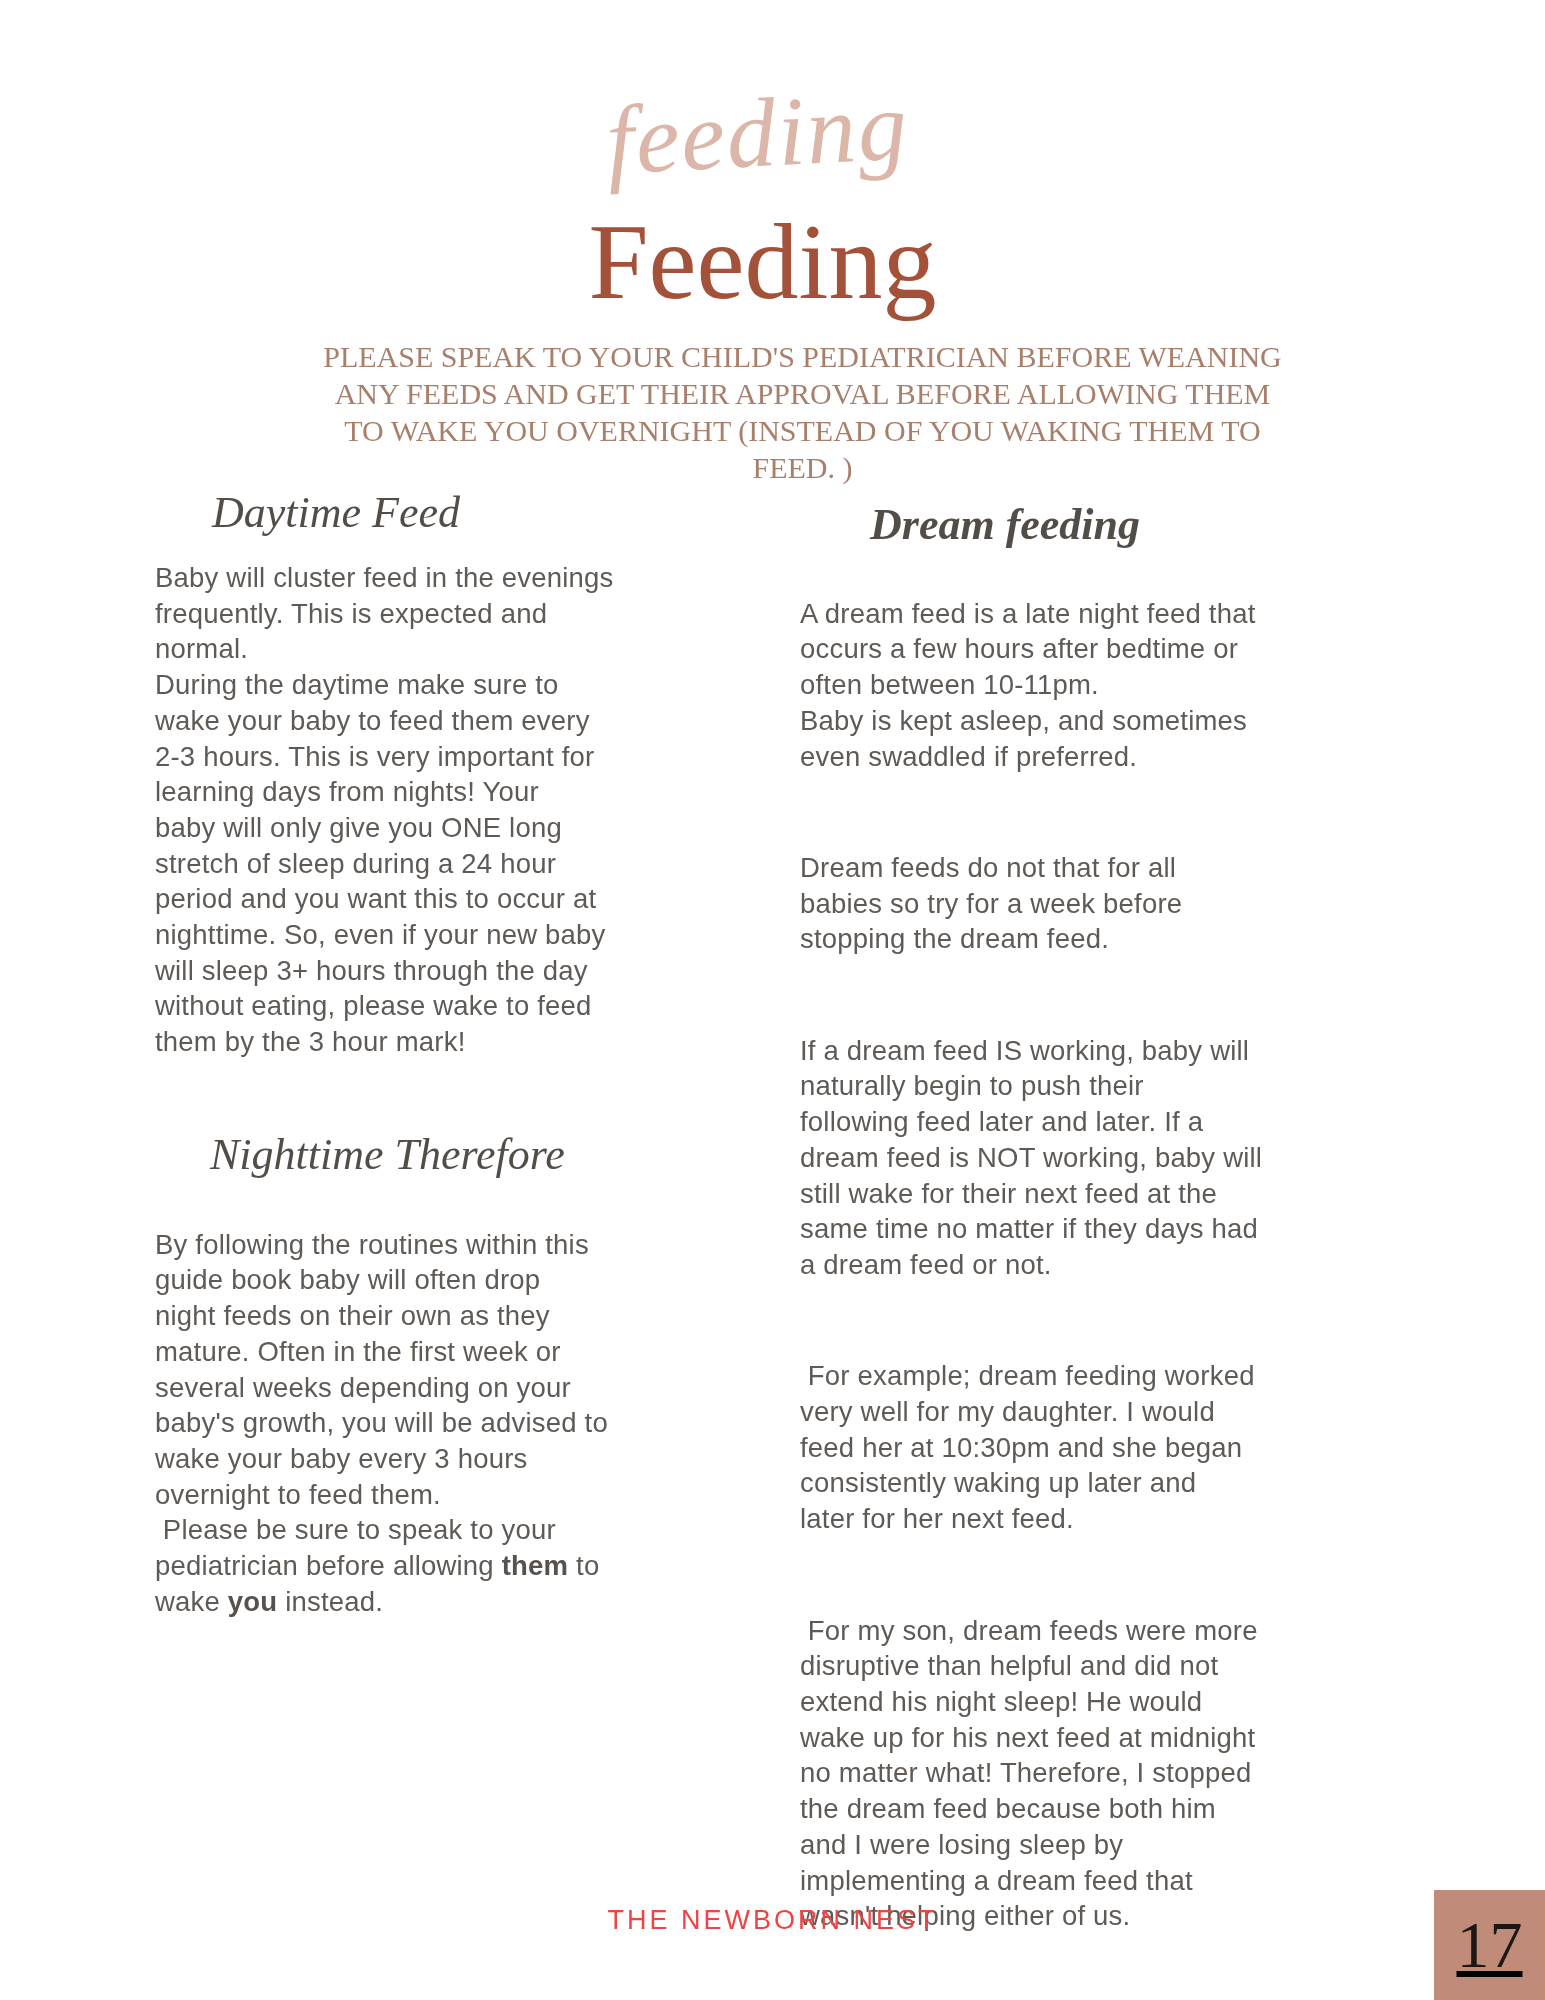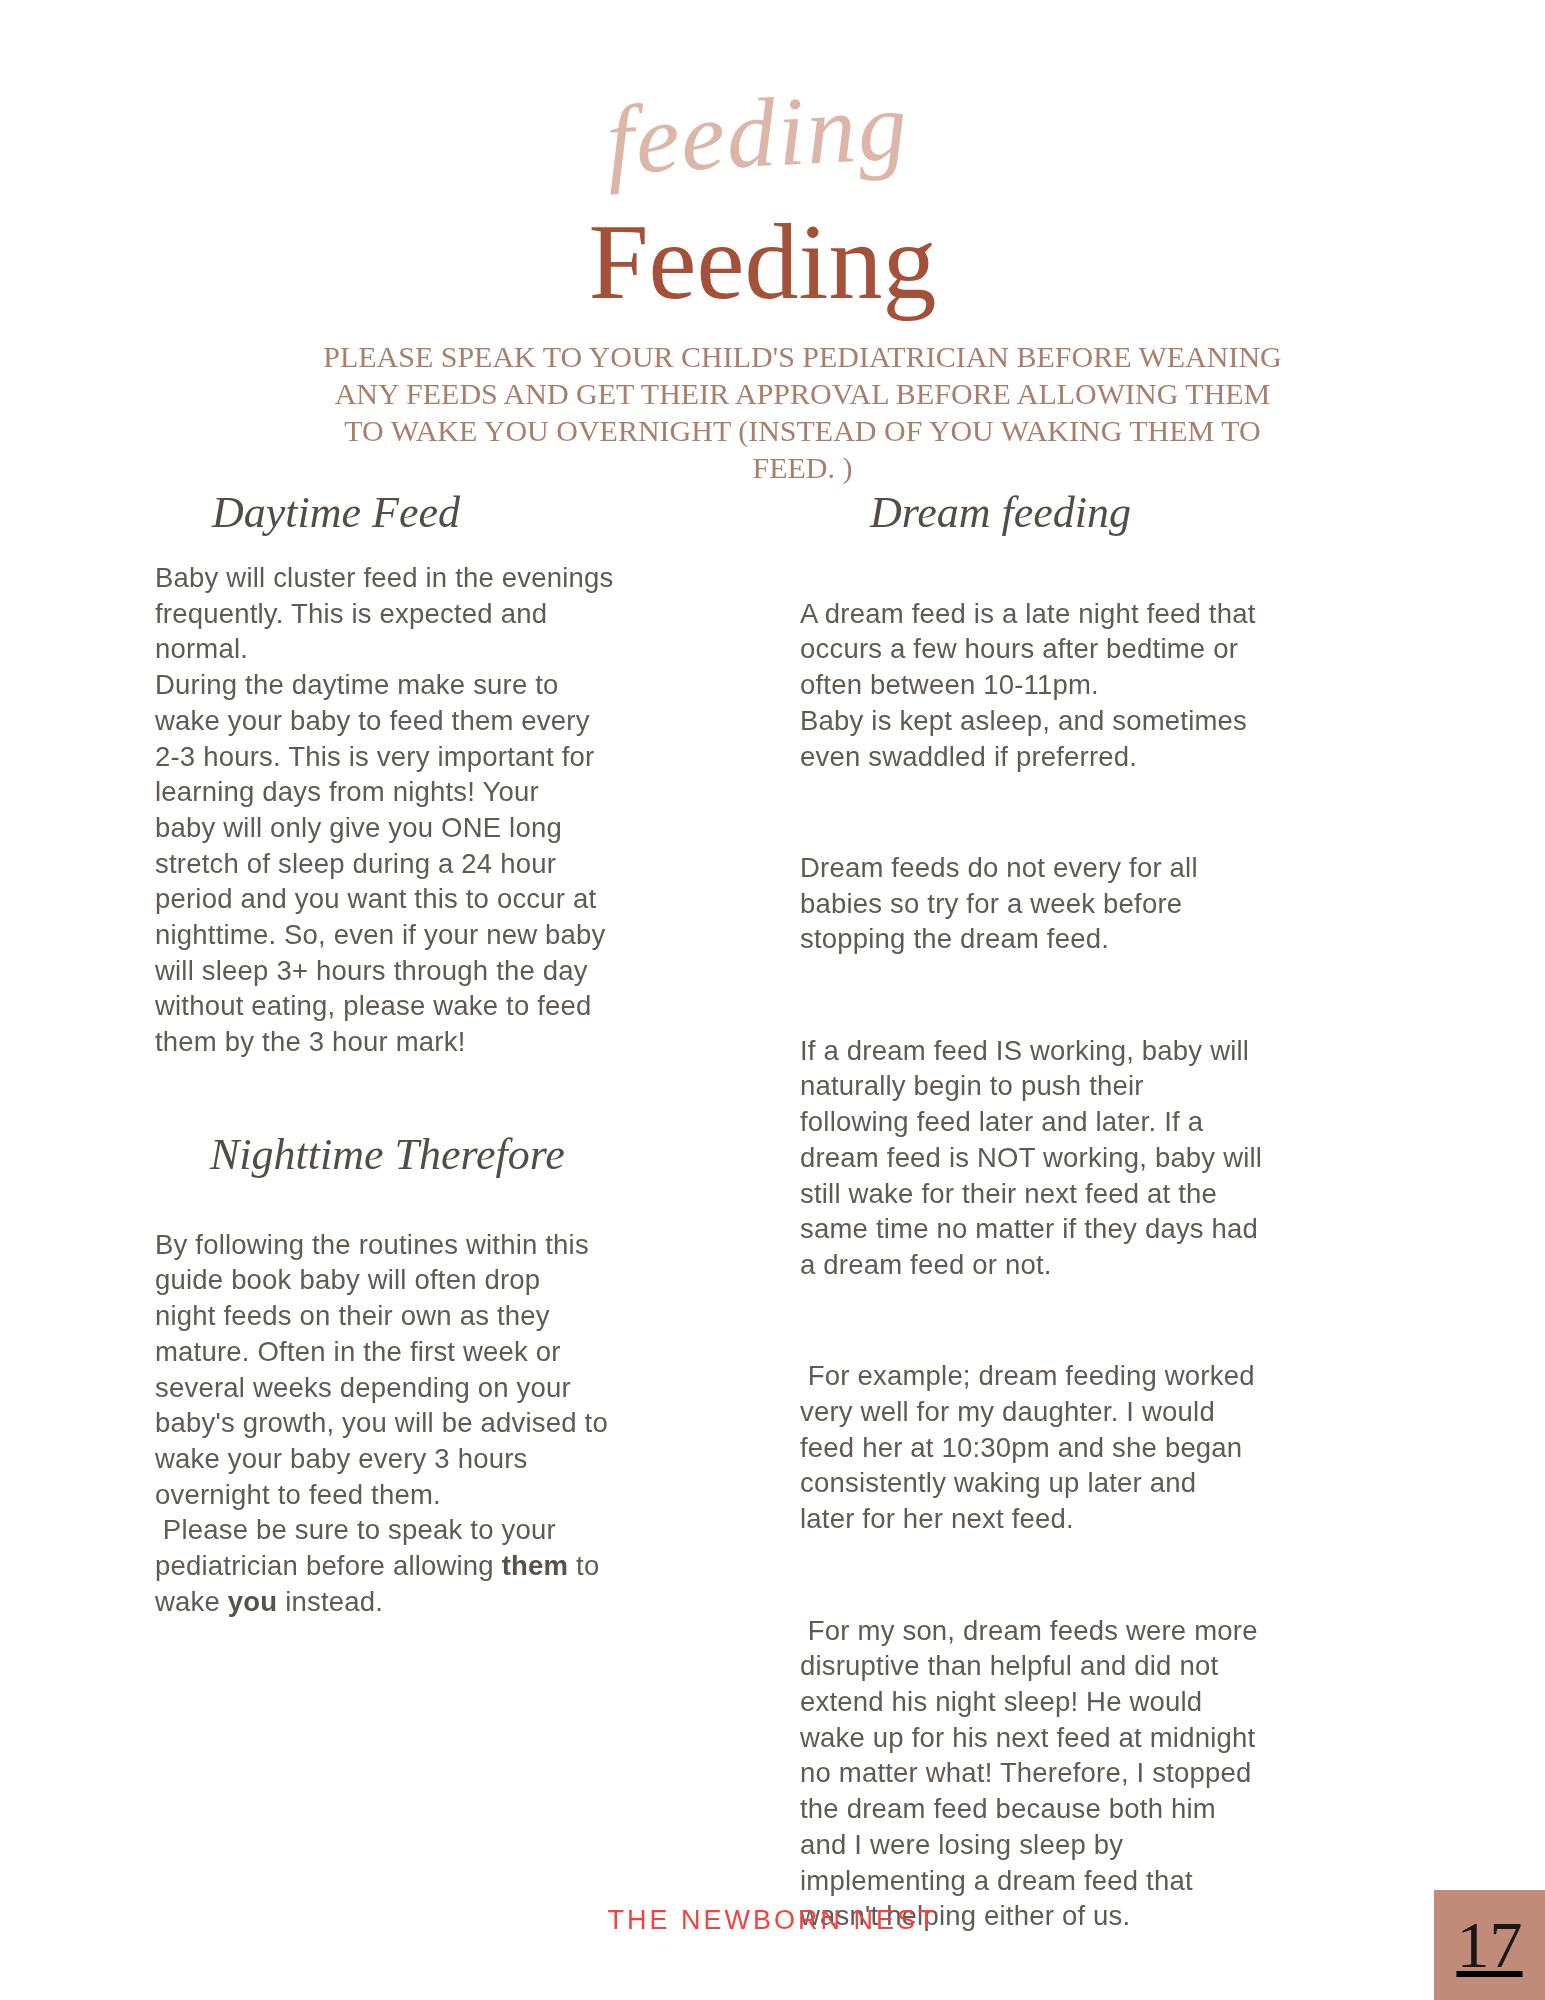--- a/index.html
+++ b/index.html
@@ -29,21 +29,21 @@
     font-size:30px;line-height:37px;color:#a87f6b;
     transform:translateX(30px);
     white-space:pre-line;
   }
   
   .col-heading{
     font-family:"Liberation Serif",serif;font-style:italic;
     font-size:44px;line-height:1.15;color:#534d47;margin-left:43px;
   }
   .h-daytime{left:169px;top:488px;}
-  .h-dream{left:827px;top:488px;}
+  .h-dream{left:827px;top:500px;font-weight:bold;}
   .h-nighttime{left:167px;top:1130px;}
   
   .body-col{
     font-size:27.5px;line-height:35.7px;color:#5f5a55;
     white-space:pre-line;letter-spacing:0.2px;
   }
   .left-col-a{left:155px;top:560px;width:540px;}
   .left-col-b{left:155px;top:1191px;width:540px;}
   .right-col{left:800px;top:560px;width:545px;}
   .right-col p{margin:0 0 40px 0;}
@@ -107,21 +107,21 @@
 pediatrician before allowing </span><span class="bold-word">them</span><span> to
 wake </span><span class="bold-word">you</span><span> instead.</span>
 </div>
 
 <div class="abs body-col right-col">
   <p>A dream feed is a late night feed that
 occurs a few hours after bedtime or
 often between 10-11pm.
 Baby is kept asleep, and sometimes
 even swaddled if preferred.</p>
-  <p>Dream feeds do not every for all
+  <p>Dream feeds do not that for all
 babies so try for a week before
 stopping the dream feed.</p>
   <p>If a dream feed IS working, baby will
 naturally begin to push their
 following feed later and later. If a
 dream feed is NOT working, baby will
 still wake for their next feed at the
 same time no matter if they days had
 a dream feed or not.</p>
   <p>&nbsp;For example; dream feeding worked

